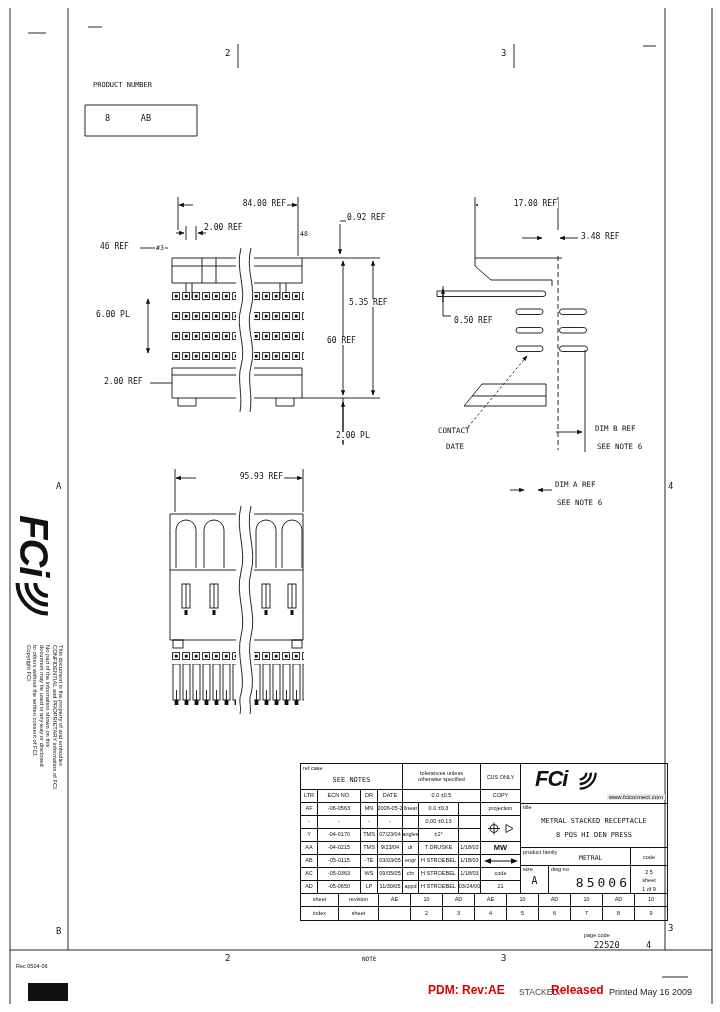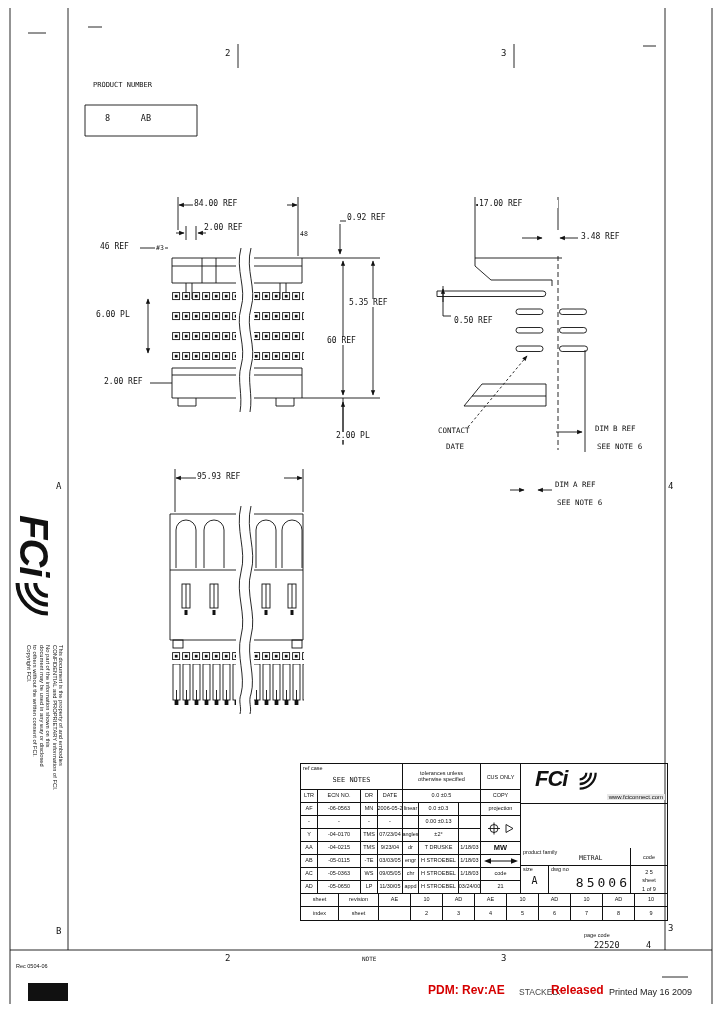--- a/index.html
+++ b/index.html
@@ -1,21 +1,21 @@
 <!DOCTYPE html>
 <html><head>
 <meta charset="utf-8">
 <style>
   html,body{margin:0;padding:0;background:#fff}
   .page{position:relative;width:720px;height:1012px;background:#fff;color:#111;
         font-family:"DejaVu Sans Mono",monospace;overflow:hidden}
   .abs{position:absolute}
   .dim{position:absolute;font-size:8px;line-height:1;white-space:pre;background:#fff;padding:0 1px;
        font-family:"DejaVu Sans Mono",monospace}
-  .dimc{text-align:left}
+  .dimc{text-align:right}
   .sm{font-size:6.5px}
   .zone{position:absolute;font-size:9px;font-family:"DejaVu Sans Mono",monospace}
   .tb{position:absolute;left:300px;top:763px;width:366px;height:156px;border:1px solid #111;box-sizing:content-box}
   .rc{position:absolute;height:13px;border-right:0.8px solid #111;border-bottom:0.8px solid #111;
       font-size:5.5px;display:flex;align-items:center;justify-content:center;box-sizing:border-box;
       white-space:pre;overflow:hidden;font-family:"Liberation Sans",sans-serif;line-height:1}
   .cell{position:absolute;border-right:0.8px solid #111;border-bottom:0.8px solid #111;box-sizing:border-box;
         font-family:"Liberation Sans",sans-serif;overflow:hidden}
   .tinylbl{position:absolute;font-size:5.5px;font-family:"Liberation Sans",sans-serif;line-height:1}
   .fci{font-family:"Liberation Sans",sans-serif;font-weight:bold;font-style:italic;letter-spacing:-1px;line-height:1}
@@ -288,20 +288,25 @@
       <span class="abs fci" style="left:14px;top:4px;font-size:22px">FCi</span>
       <svg class="abs" style="left:56px;top:6px" width="20" height="20" viewBox="0 0 30 30">
         <g stroke="#111" stroke-width="3.4" fill="none">
           <path d="M4,28 A24,24 0 0 0 28,4"></path>
           <path d="M4,21 A17,17 0 0 0 21,4"></path>
           <path d="M4,14 A10,10 0 0 0 14,4"></path>
         </g>
       </svg>
       <span class="abs" style="right:2px;bottom:3px;font-size:6px;background:#e8e8e8;padding:0 2px">www.fciconnect.com</span>
     </div>
+    <div class="cell" style="left:220px;top:40px;width:146px;height:44px;border-right:none">
+      <span class="tinylbl" style="left:2px;top:1px">title</span>
+      <div class="abs" style="left:0;top:13px;width:100%;text-align:center;font-size:7px;font-family:'DejaVu Sans Mono',monospace">METRAL STACKED RECEPTACLE</div>
+      <div class="abs" style="left:0;top:27px;width:100%;text-align:center;font-size:7px;font-family:'DejaVu Sans Mono',monospace">8 POS HI DEN PRESS</div>
+    </div>
     <div class="cell" style="left:220px;top:84px;width:110px;height:18px">
       <span class="tinylbl" style="left:2px;top:2px">product family</span>
       <span class="abs" style="left:58px;top:6px;font-size:6.5px;font-family:'DejaVu Sans Mono',monospace">METRAL</span>
     </div>
     <div class="cell" style="left:330px;top:84px;width:36px;height:18px;border-right:none;font-size:5.5px;text-align:center;padding-top:6px">
       <div>code</div>
     </div>
     <div class="cell" style="left:220px;top:102px;width:28px;height:28px">
       <span class="tinylbl" style="left:2px;top:1px">size</span>
       <div class="abs" style="left:0;top:9px;width:100%;text-align:center;font-size:10px;font-family:'DejaVu Sans Mono',monospace">A</div>

